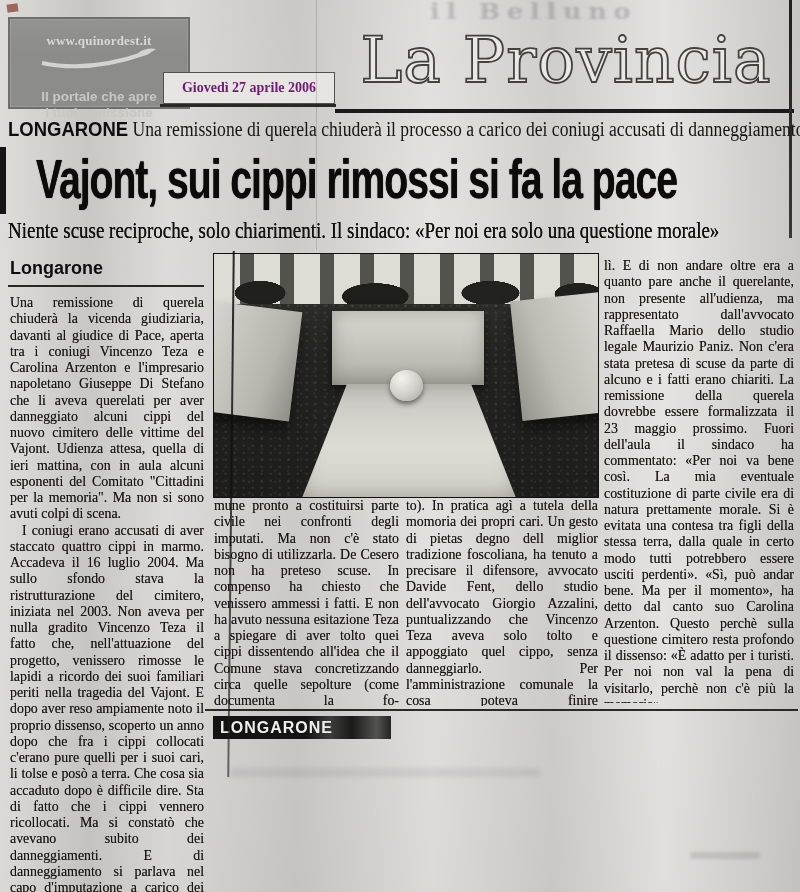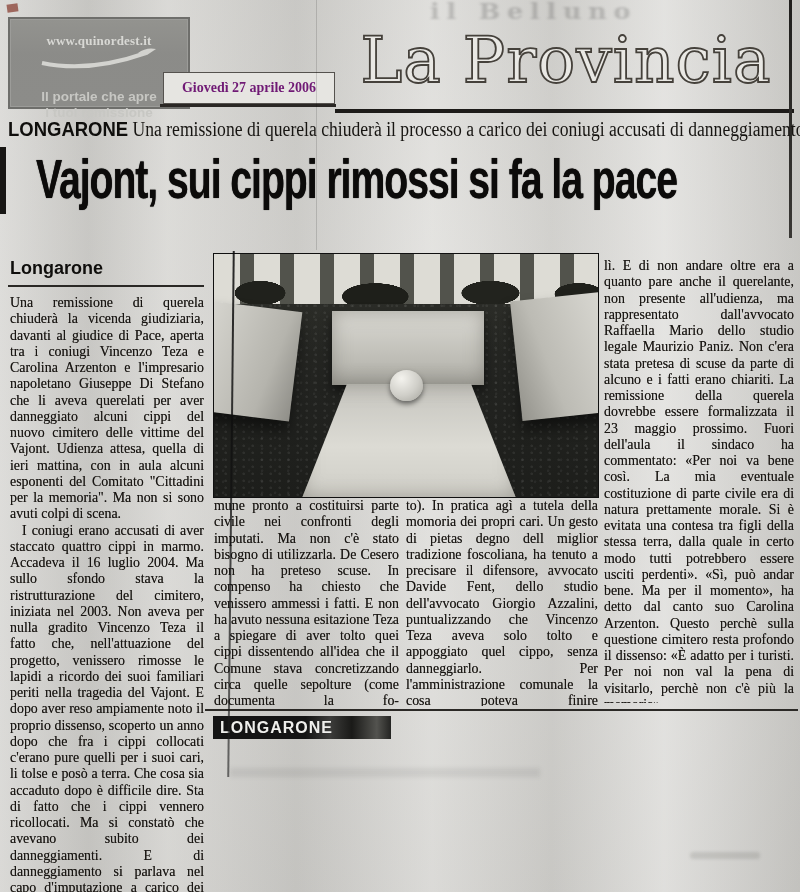--- a/index.html
+++ b/index.html
@@ -179,20 +179,23 @@
     <div class="kicker-inner">
       <span class="kicker-label">LONGARONE</span><span class="kicker-text"> Una remissione di querela chiuderà il processo a carico dei coniugi accusati di danneggiamento</span>
     </div>
   </div>
 
   <div class="abs left-edge-bar"></div>
   <div class="abs headline">
     <span class="headline-inner">Vajont, sui cippi rimossi si fa la pace</span>
   </div>
 
+  <div class="abs subhead">
+    <span class="subhead-inner">Niente scuse reciproche, solo chiarimenti. Il sindaco: «Per noi era solo una questione morale»</span>
+  </div>
 
   <div class="abs section-label">Longarone</div>
   <div class="abs section-rule"></div>
 
   <div class="abs body-col col1">
     <p>Una remissione di querela chiuderà la vicenda giudiziaria, davanti al giudice di Pace, aperta tra i coniugi Vincenzo Teza e Carolina Arzenton e l'impresario napoletano Giuseppe Di Stefano che li aveva querelati per aver danneggiato alcuni cippi del nuovo cimitero delle vittime del Vajont. Udienza attesa, quella di ieri mattina, con in aula alcuni esponenti del Comitato "Cittadini per la memoria". Ma non si sono avuti colpi di scena.</p>
     <p class="force-justify">I coniugi erano accusati di aver staccato quattro cippi in marmo. Accadeva il 16 luglio 2004. Ma sullo sfondo stava la ristrutturazione del cimitero, iniziata nel 2003. Non aveva per nulla gradito Vincenzo Teza il fatto che, nell'attuazione del progetto, venissero rimosse le lapidi a ricordo dei suoi familiari periti nella tragedia del Vajont. E dopo aver reso ampiamente noto il proprio dissenso, scoperto un anno dopo che fra i cippi collocati c'erano pure quelli per i suoi cari, li tolse e posò a terra. Che cosa sia accaduto dopo è difficile dire. Sta di fatto che i cippi vennero ricollocati. Ma si constatò che avevano subito dei danneggiamenti. E di danneggiamento si parlava nel capo d'imputazione a carico dei</p>
   </div>
 
   <div class="abs photo" title="Cimitero delle vittime del Vajont: cippi e lapidi in marmo bianco con sfera di pietra">

